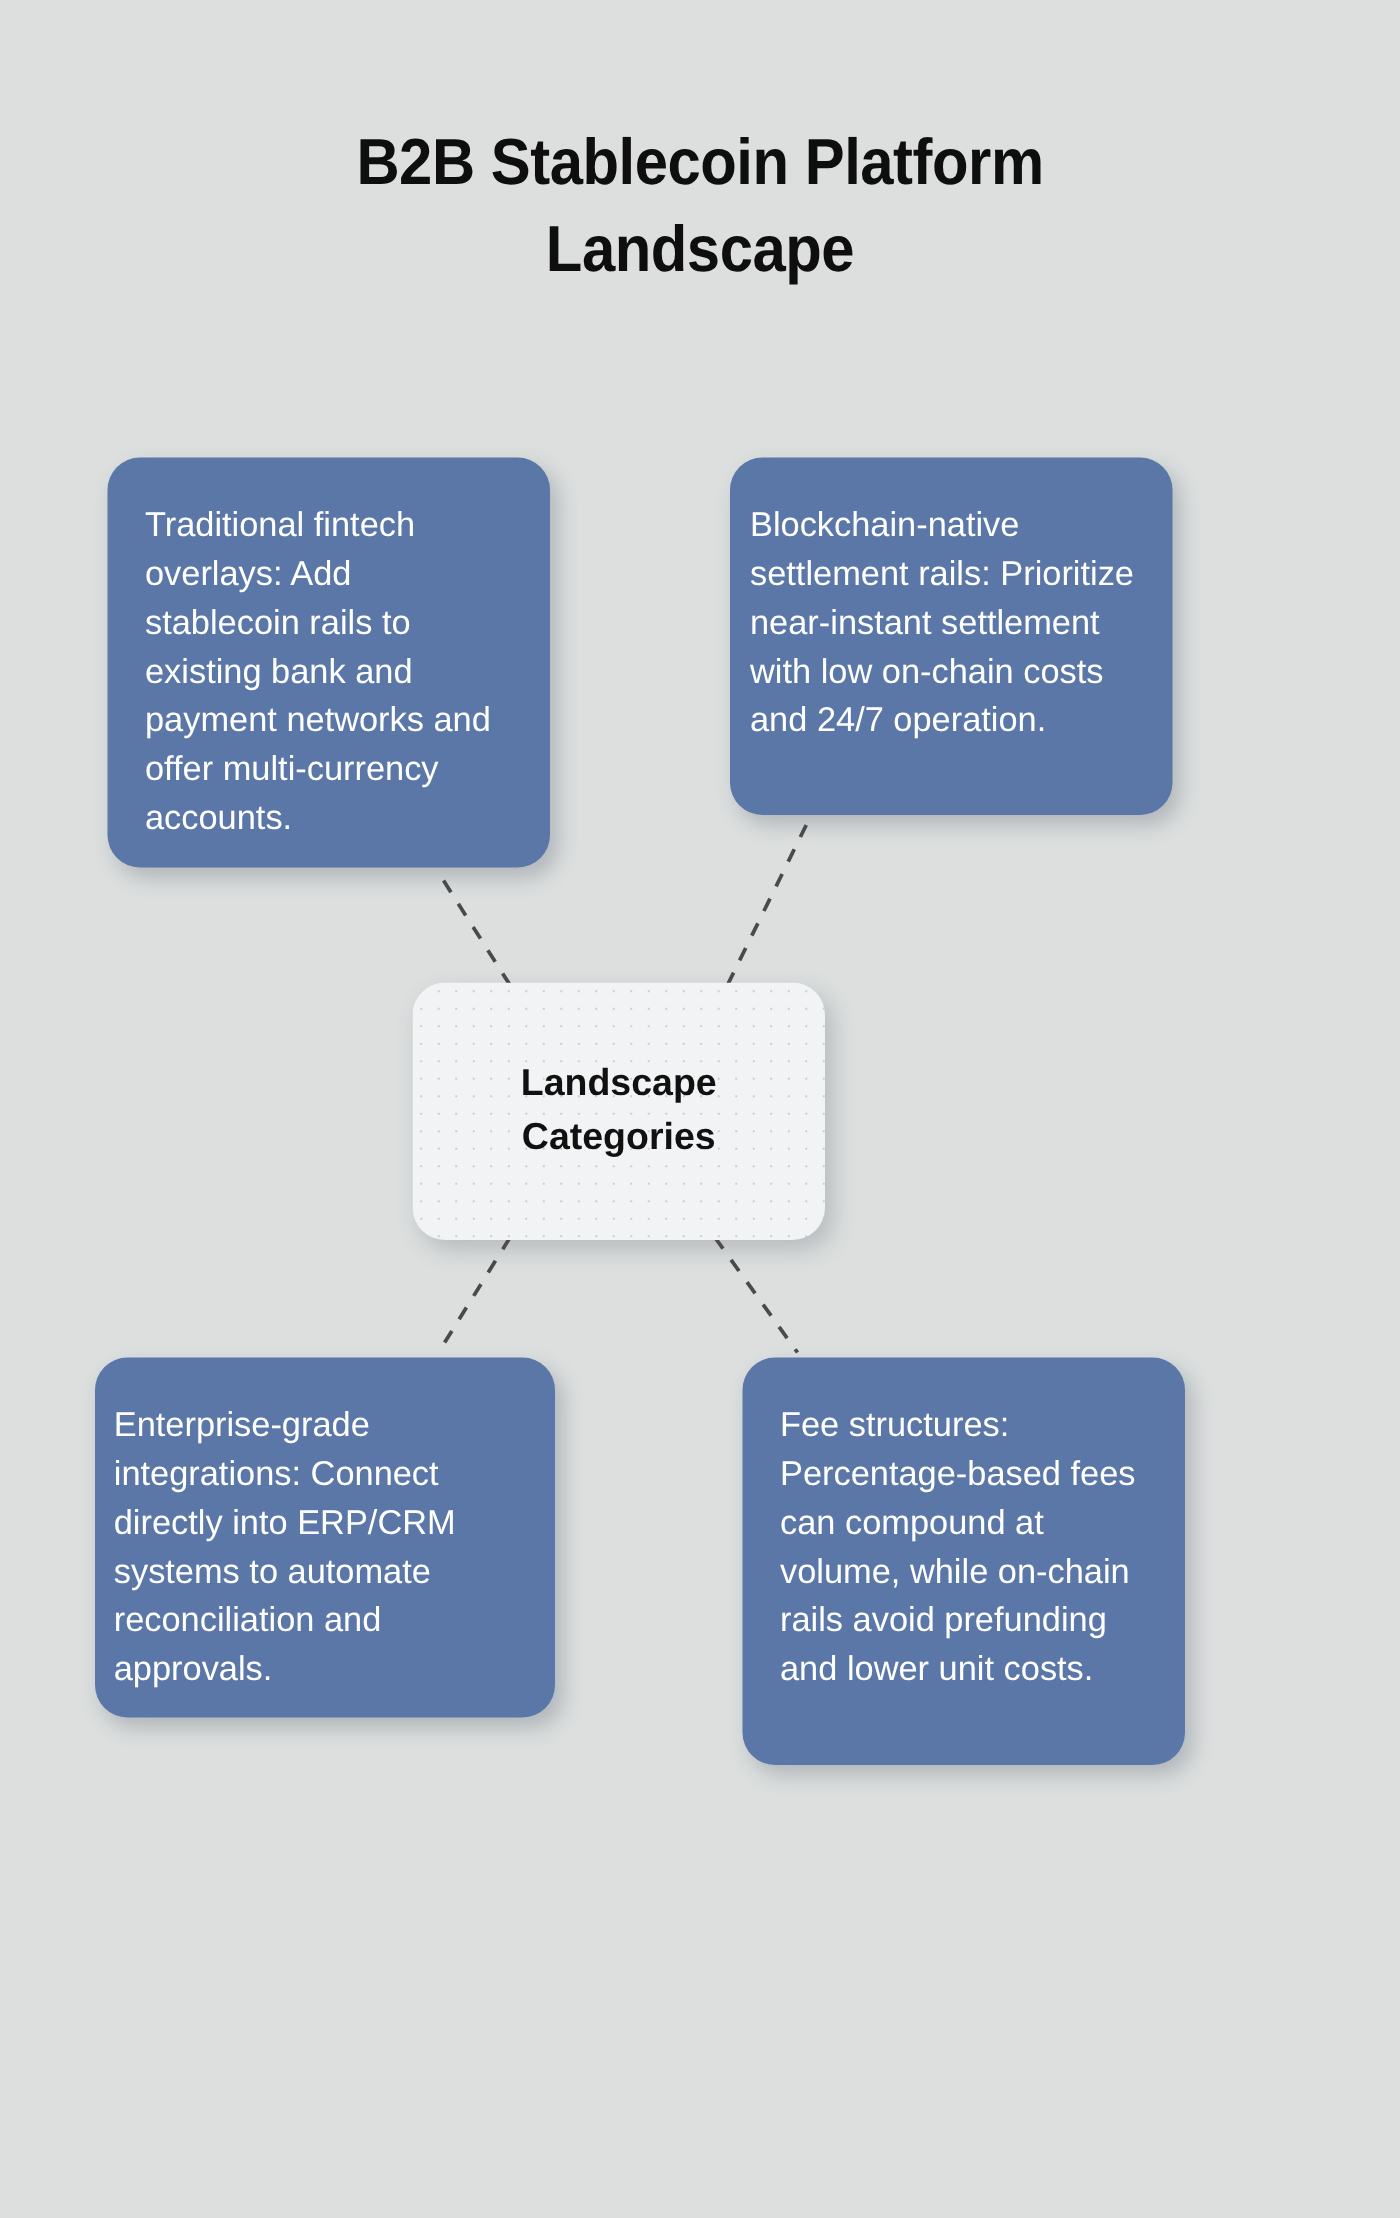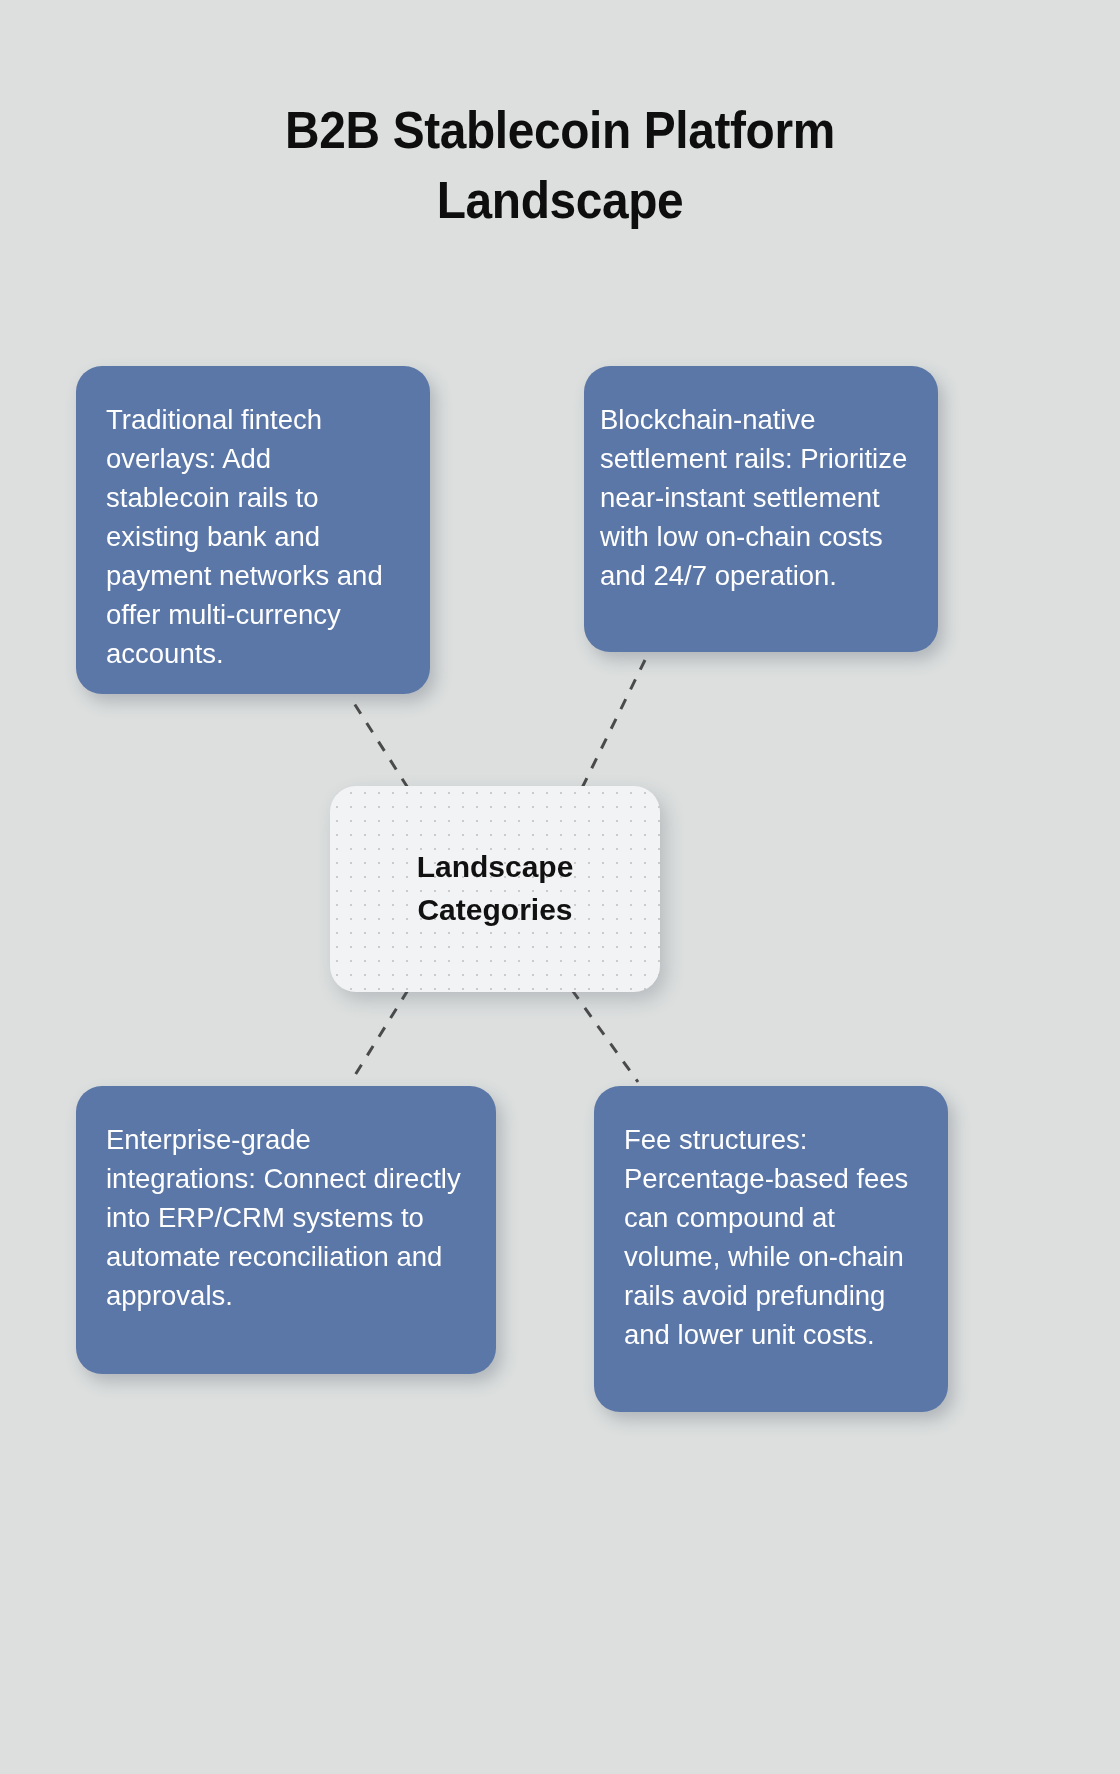--- a/index.html
+++ b/index.html
@@ -59,23 +59,23 @@
     font-size: 27.5px;
     line-height: 1.42;
     padding: 34px 30px 30px 30px;
     box-shadow: 6px 8px 16px rgba(80, 90, 105, 0.30);
     overflow: hidden;
   }
   .leaf .txt {
     display: block;
   }
 
-  #leaf-tl { left: 76px;  top: 366px;  width: 354px; height: 328px; }
+  #leaf-tl { left: 86px;  top: 366px;  width: 354px; height: 328px; }
   #leaf-tr { left: 584px; top: 366px;  width: 354px; height: 286px; padding-left: 16px; }
-  #leaf-bl { left: 76px;  top: 1086px; width: 420px; height: 288px; }
+  #leaf-bl { left: 76px;  top: 1086px; width: 368px; height: 288px; padding-left: 15px; }
   #leaf-br { left: 566px; top: 1086px; width: 354px; height: 326px; margin-left: 28px; }
 
   
   #center {
     position: absolute;
     left: 330px;
     top: 786px;
     width: 330px;
     height: 206px;
     box-sizing: border-box;

